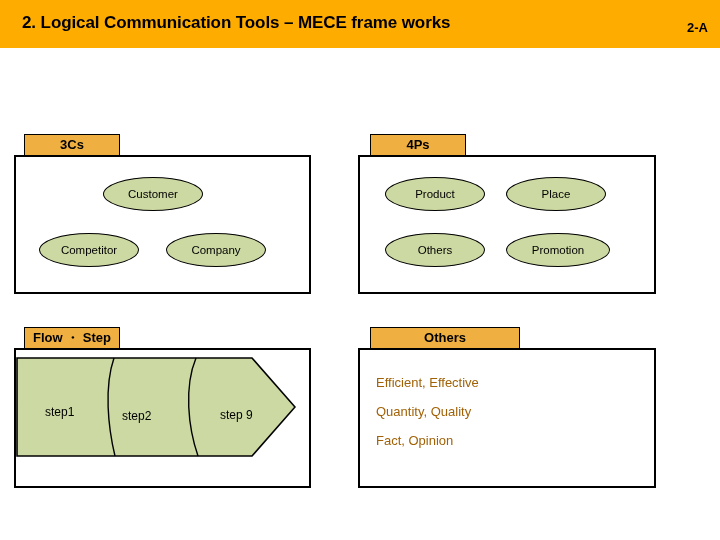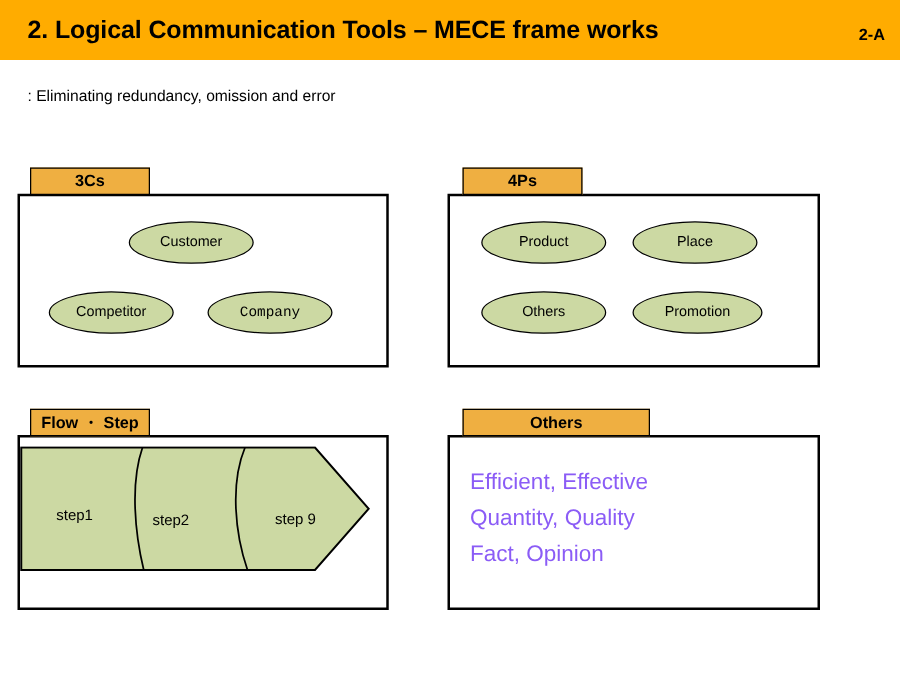--- a/index.html
+++ b/index.html
@@ -23,21 +23,21 @@
     left: 0;
     top: 0;
     width: 720px;
     height: 48px;
     background: #FFAC00;
   }
   .header-title {
     position: absolute;
     left: 22px;
     top: 13px;
-    font-size: 20px;
+    font-size: 17px;
     font-weight: bold;
     letter-spacing: -0.1px;
     color: #000000;
     white-space: nowrap;
   }
   .header-page {
     position: absolute;
     left: 687px;
     top: 20px;
     font-size: 13px;
@@ -101,21 +101,21 @@
     align-items: center;
     justify-content: center;
     font-size: 11.5px;
     color: #000000;
     white-space: nowrap;
   }
 
   
   #e-customer   { left: 103px; top: 177px; width: 100px; height: 34px; }
   #e-competitor { left: 39px;  top: 233px; width: 100px; height: 34px; }
-  #e-company    { left: 166px; top: 233px; width: 100px; height: 34px; font-family: Liberation Mono, monospace; }
+  #e-company    { left: 166px; top: 233px; width: 100px; height: 34px; }
   
   #e-product    { left: 385px; top: 177px; width: 100px; height: 34px; }
   #e-place      { left: 506px; top: 177px; width: 100px; height: 34px; }
   #e-price      { left: 385px; top: 233px; width: 100px; height: 34px; }
   #e-promotion  { left: 506px; top: 233px; width: 104px; height: 34px; }
 
   
   #flow-arrow {
     position: absolute;
     left: 16px;
@@ -130,37 +130,36 @@
     white-space: nowrap;
   }
   #flow-label-1 { left: 45px;  top: 405px; }
   #flow-label-2 { left: 122px; top: 409px; }
   #flow-label-3 { left: 220px; top: 408px; }
 
   
   .others-line {
     position: absolute;
     left: 376px;
-    font-size: 18px;
-    color: #8b5cf6;
+    font-size: 13px;
+    color: #a16207;
     white-space: nowrap;
   }
   #others-line-0 { top: 375px; }
   #others-line-1 { top: 404px; }
   #others-line-2 { top: 433px; }
 </style>
 </head>
 <body>
 
 <div class="header-band"></div>
 <div class="header-title">2. Logical Communication Tools – MECE frame works</div>
 <div class="header-page">2-A</div>
 
 <div class="subtitle">
-  <span class="line2">: Eliminating redundancy, omission and error</span>
 </div>
 
 <div class="panel" id="panel-3cs"></div>
 <div class="tab" id="tab-3cs">3Cs</div>
 
 <div class="ellipse" id="e-customer">Customer</div>
 <div class="ellipse" id="e-competitor">Competitor</div>
 <div class="ellipse" id="e-company">Company</div>
 
 <div class="panel" id="panel-4ps"></div>

